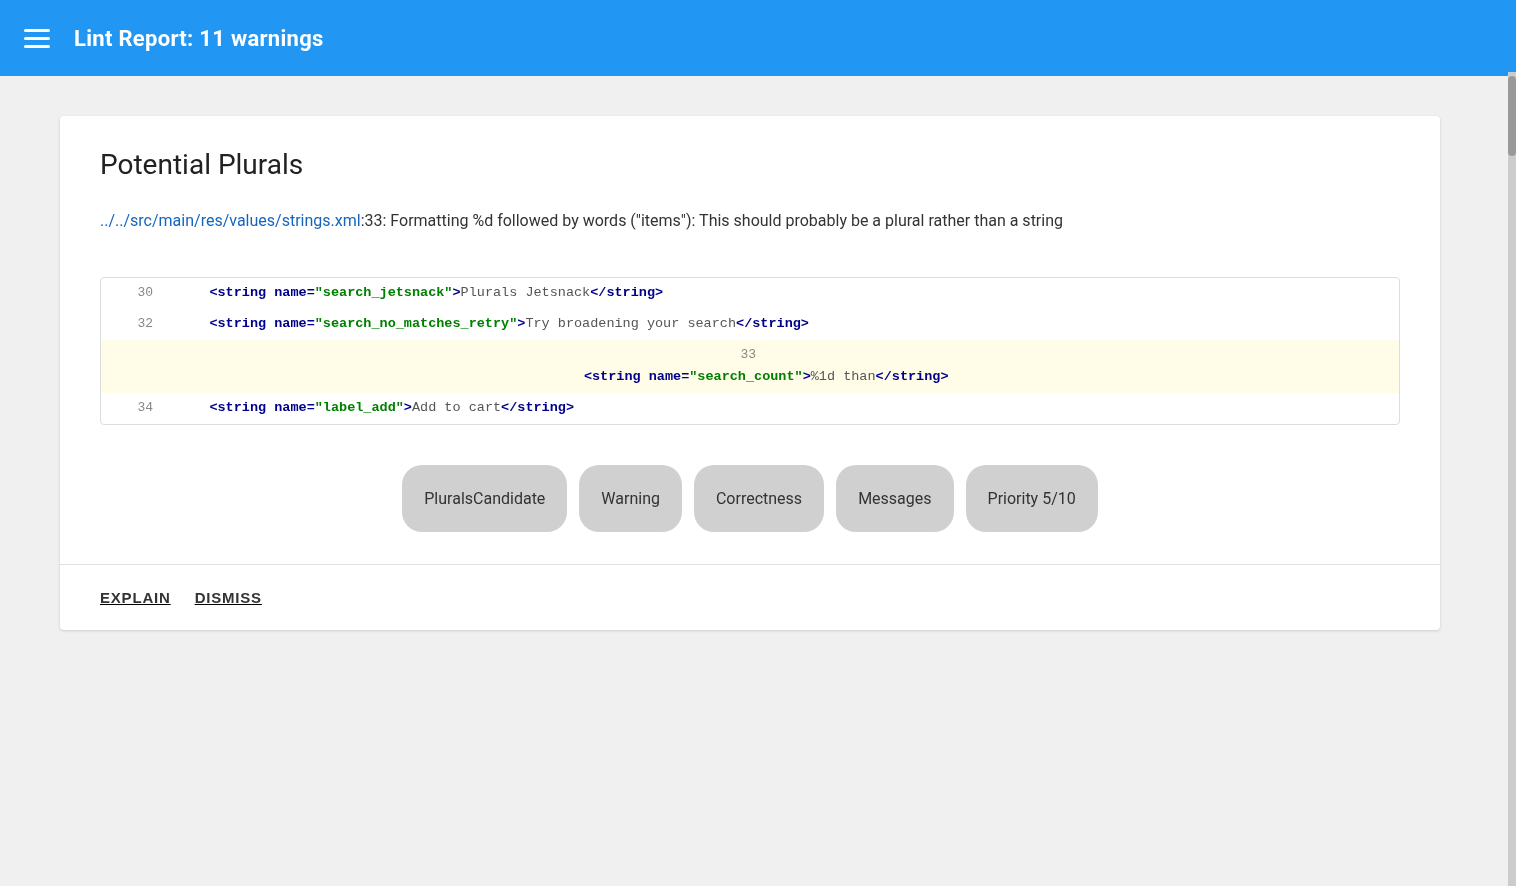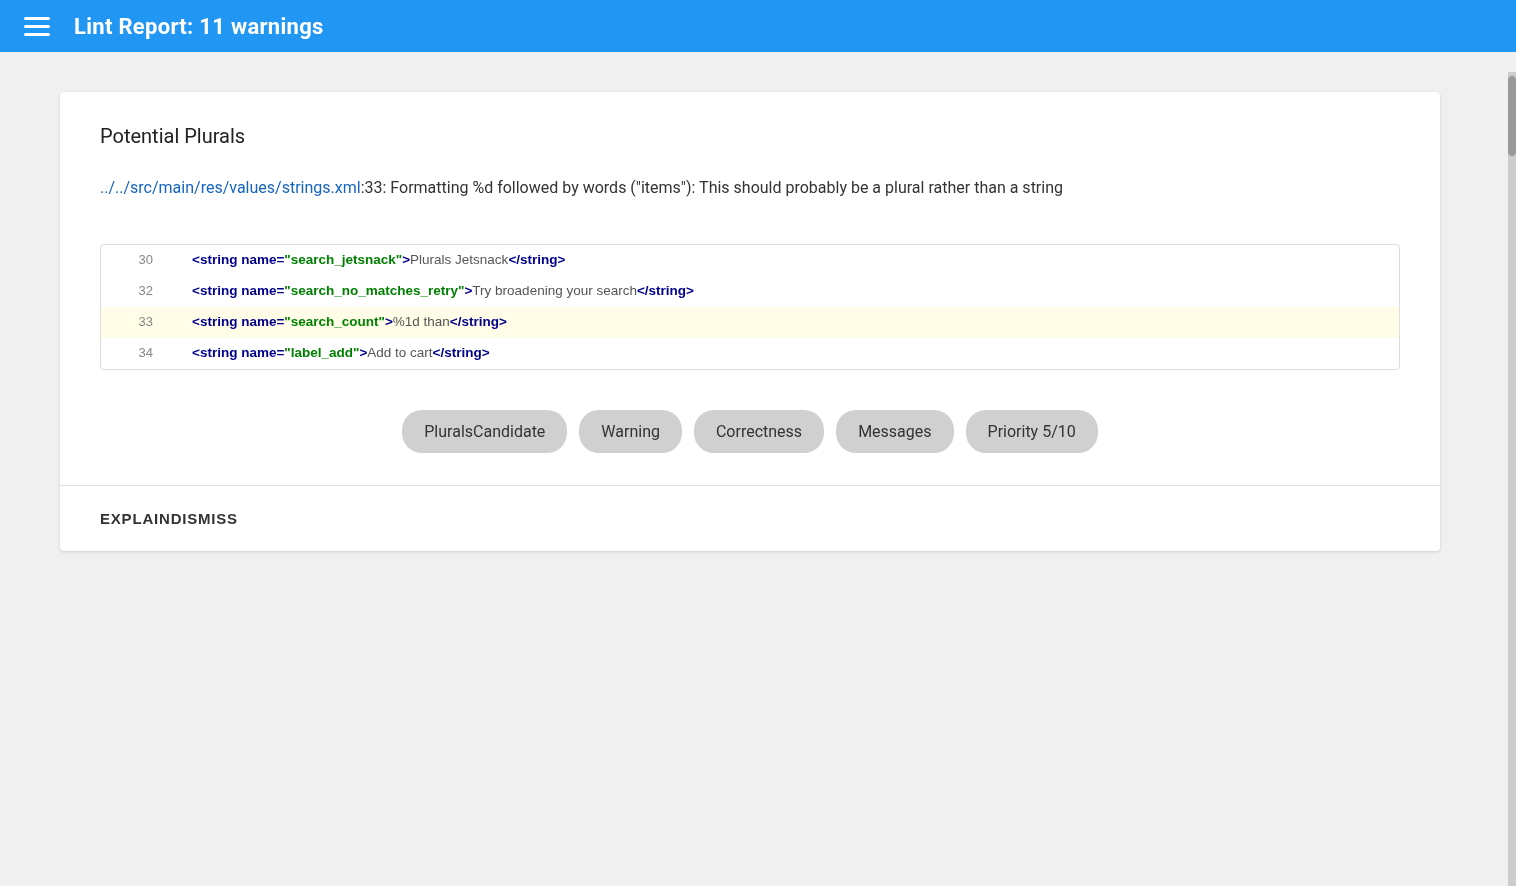--- a/index.html
+++ b/index.html
@@ -9,21 +9,21 @@
       width: 1516px;
       min-height: 886px;
     }
 
     
     .header {
       background: #2196F3;
       display: flex;
       align-items: center;
       padding: 0 24px;
-      height: 52px;
+      height: 76px;
       gap: 24px;
     }
     .header-menu-icon {
       display: flex;
       flex-direction: column;
       gap: 5px;
       cursor: pointer;
     }
     .header-menu-icon span {
       display: block;
@@ -49,21 +49,21 @@
     
     .card {
       background: white;
       border-radius: 4px;
       box-shadow: 0 1px 3px rgba(0,0,0,0.15);
       padding: 32px 40px 0 40px;
       max-width: 1380px;
     }
 
     .card-title {
-      font-size: 20px;
+      font-size: 28px;
       font-weight: 400;
       color: #212121;
       margin-bottom: 28px;
     }
 
     .description {
       font-size: 16px;
       color: #333;
       line-height: 1.5;
       margin-bottom: 44px;
@@ -71,35 +71,36 @@
 
     .description a {
       color: #1565C0;
       text-decoration: none;
     }
 
     
     .code-block {
       border: 1px solid #ddd;
       border-radius: 4px;
-      font-family: Liberation Sans, sans-serif;
+      font-family: Liberation Mono, monospace;
       font-size: 13.5px;
       overflow: hidden;
       margin-bottom: 32px;
     }
 
     .code-line {
       display: flex;
       align-items: center;
       padding: 4px 16px;
       line-height: 1.7;
     }
 
     .code-line.highlighted {
       background: #fffde7;
+      flex-direction: column;
     }
 
     .line-number {
       color: #888;
       min-width: 36px;
       text-align: right;
       margin-right: 24px;
       user-select: none;
       font-size: 13px;
     }
@@ -119,37 +120,39 @@
       gap: 12px;
       flex-wrap: wrap;
       padding: 8px 0 32px 0;
       justify-content: center;
     }
 
     .tag {
       background: #d0d0d0;
       color: #333;
       border-radius: 20px;
-      padding: 12px 22px;
+      padding: 24px 22px;
       font-size: 16px;
       font-weight: 400;
       white-space: nowrap;
     }
 
     
     .card-divider {
       border: none;
       border-top: 1px solid #e0e0e0;
       margin: 0 -40px;
     }
 
     
     .card-footer {
       display: flex;
+      gap: 24px;
       padding: 20px 0;
+      text-decoration: underline;
     }
 
     .action-button {
       background: none;
       border: none;
       color: #333;
       font-size: 15px;
       font-weight: bold;
       cursor: pointer;
       letter-spacing: 0.8px;

